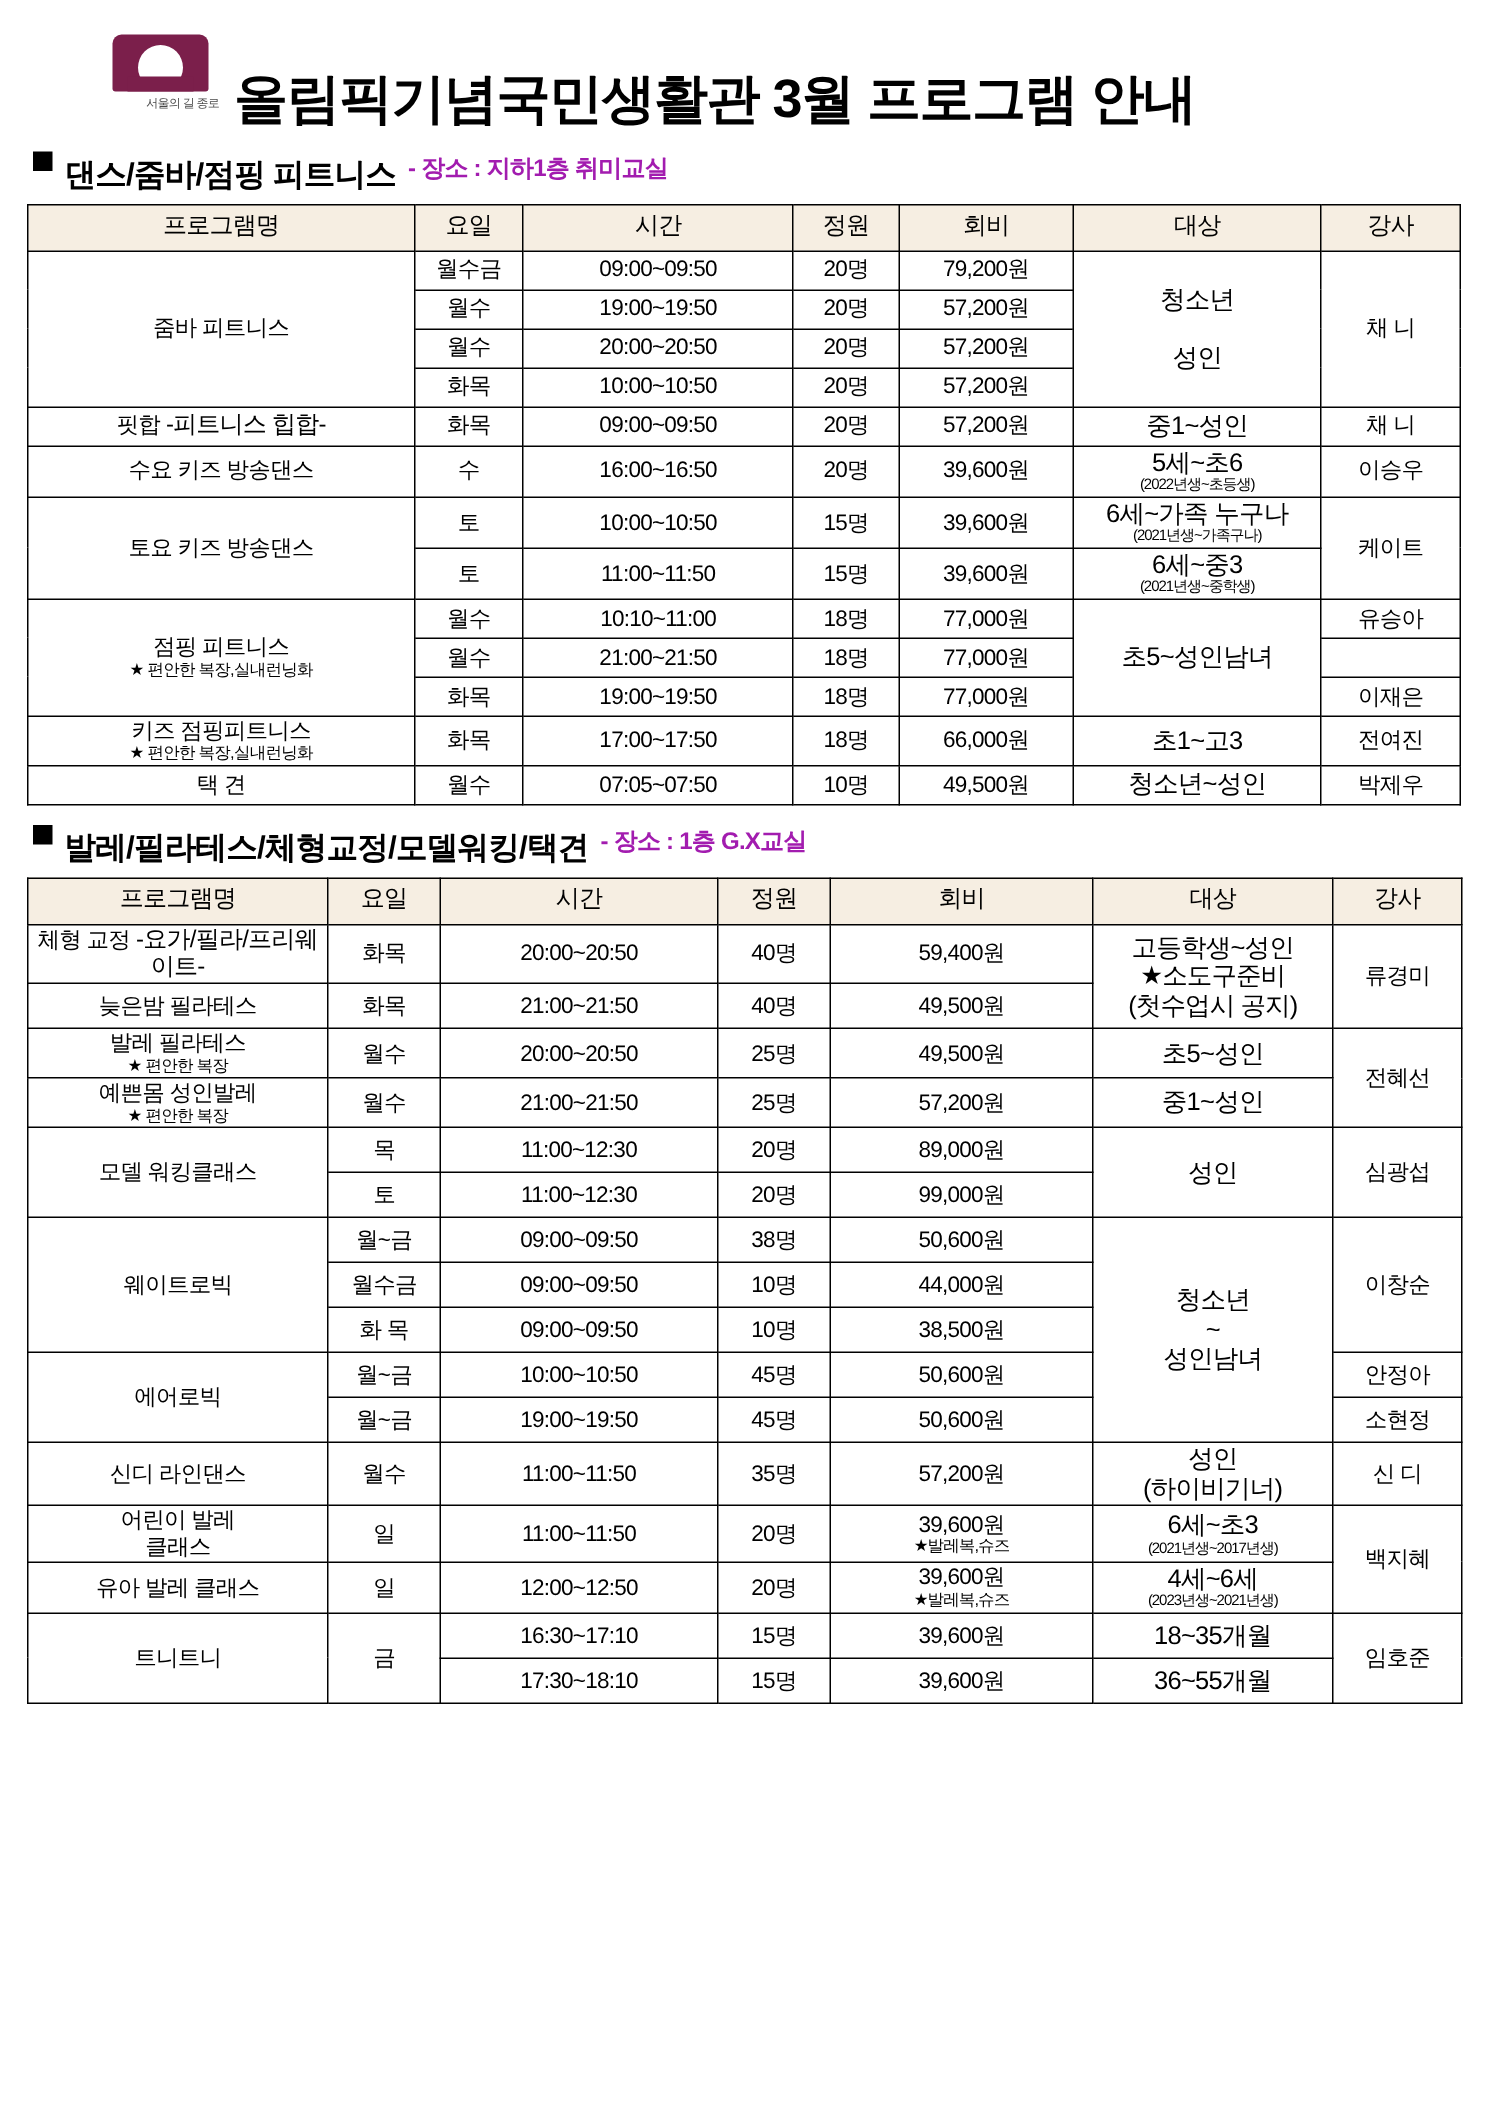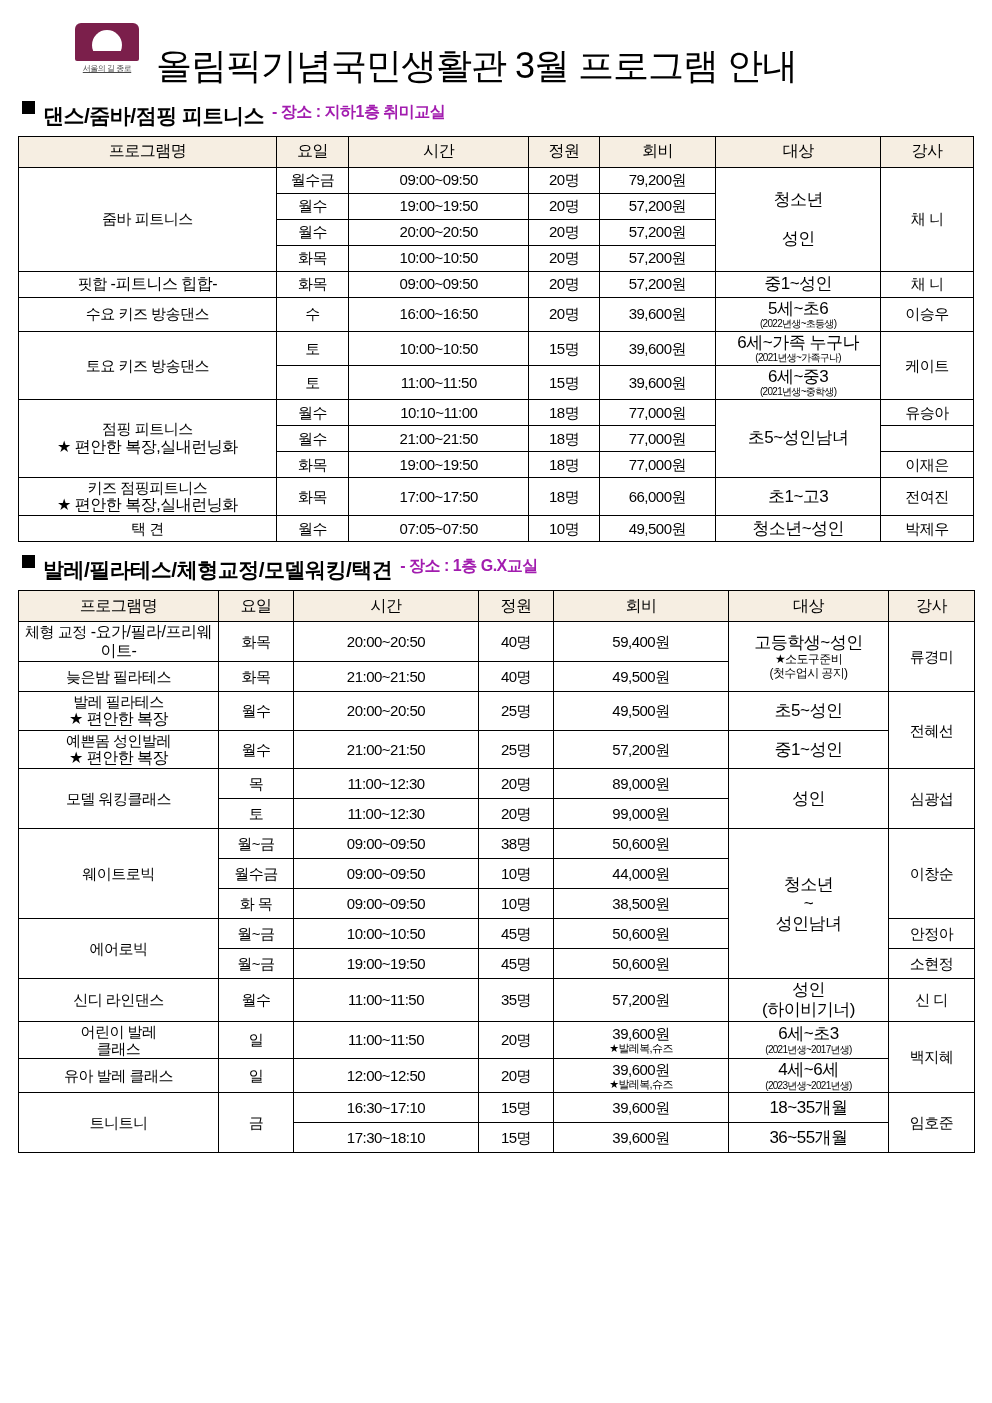--- a/index.html
+++ b/index.html
@@ -59,31 +59,30 @@
     content: "";
     position: absolute;
     left: 50%;
     bottom: -4px;
     transform: translateX(-50%);
     width: 44px;
     height: 14px;
     background: #7b1f4b;
   }
   .logo .logotext {
-    text-align: center;
+    text-align: right;
     font-size: 8px;
     letter-spacing: -0.5px;
     color: #4a4a4a;
     margin-top: 2px;
     white-space: nowrap;
-    text-decoration: underline;
   }
   .title {
     font-size: 36px;
-    font-weight: normal;
+    font-weight: bold;
     letter-spacing: -1px;
     white-space: nowrap;
     line-height: 1.1;
     margin-top: 28px;
   }
   .title .month {
     color: #000;
   }
 
   
@@ -143,32 +142,32 @@
     font-size: 17px;
     letter-spacing: -0.5px;
     margin-left: 36px;
   }
   .name-cell .sub {
     font-size: 16px;
     letter-spacing: -0.5px;
   }
   .name-cell .star {
     display: block;
-    font-size: 16px;
+    font-size: 11px;
     letter-spacing: -0.5px;
   }
   .target-main { font-size: 17px; }
   .target-sub {
     display: block;
     font-size: 10px;
     letter-spacing: -0.7px;
   }
   .target-note {
     display: block;
-    font-size: 12px;
+    font-size: 17px;
     letter-spacing: -0.6px;
   }
   .fee-note {
     display: block;
     font-size: 11px;
     letter-spacing: -0.6px;
   }
   .teacher { font-size: 16px; letter-spacing: 0.5px; }
   .nowrap { white-space: nowrap; }
 </style>

